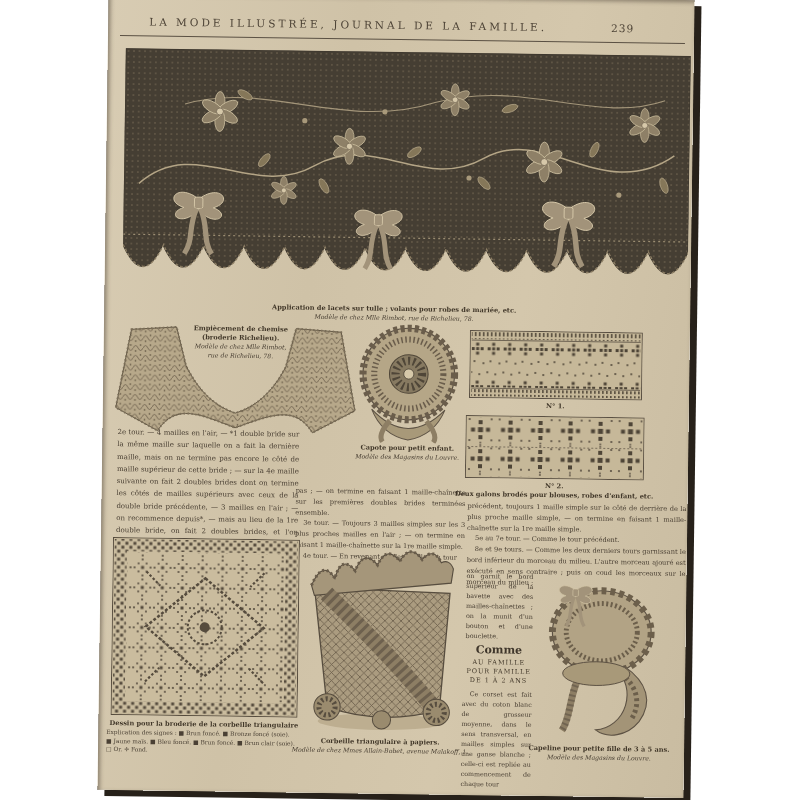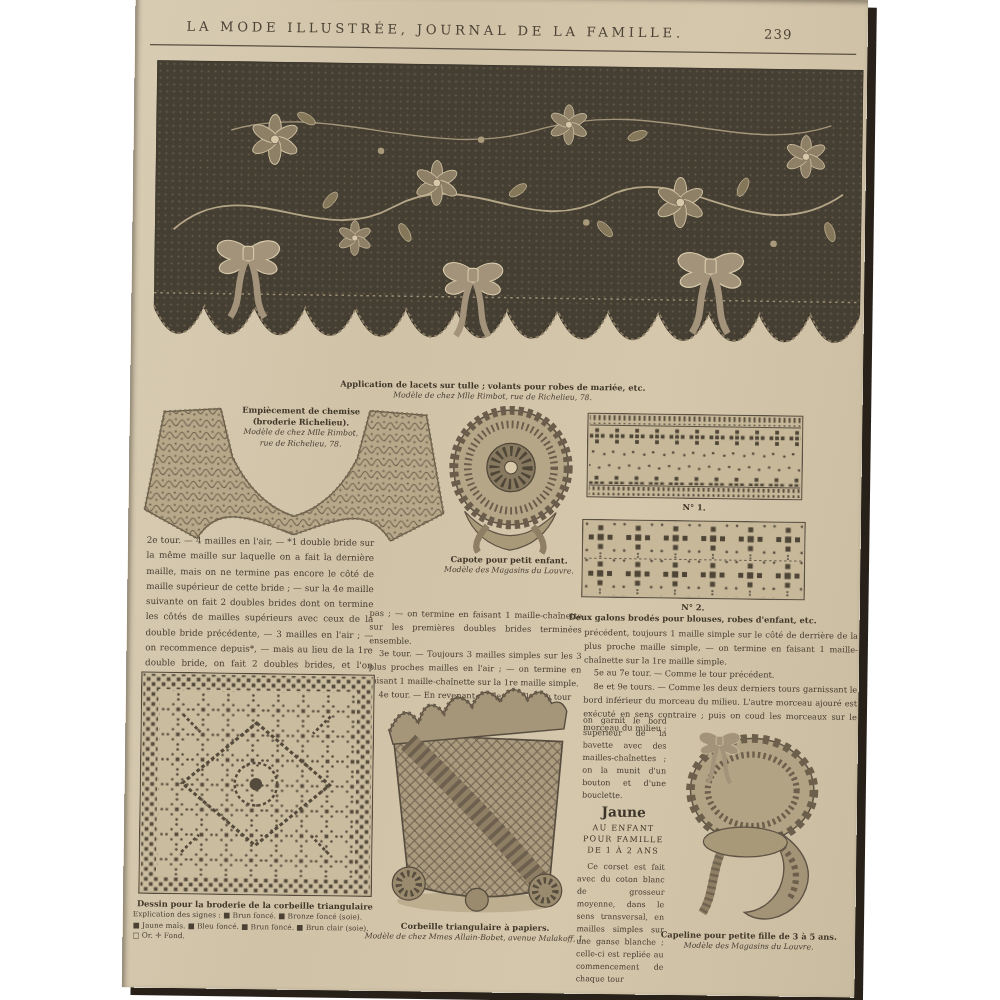--- a/index.html
+++ b/index.html
@@ -210,23 +210,23 @@
     <p class="indent">3e tour. — Toujours 3 mailles simples sur les 3 plus proches mailles en l'air ; — on termine en faisant 1 maille-chaînette sur la 1re maille simple.</p>
     <p class="indent">4e tour. — En revenant sur les mailles du tour</p>
   </div>
   <div class="abs body-s" style="left:366px;top:504px;width:219px;">
     <p>précédent, toujours 1 maille simple sur le côté de derrière de la plus proche maille simple, — on termine en faisant 1 maille-chaînette sur la 1re maille simple.</p>
     <p class="indent">5e au 7e tour. — Comme le tour précédent.</p>
     <p class="indent">8e et 9e tours. — Comme les deux derniers tours garnissant le bord inférieur du morceau du milieu. L'autre morceau ajouré est exécuté en sens contraire ; puis on coud les morceaux sur le morceau du milieu ;</p>
   </div>
   <div class="abs body-s" style="left:366px;top:574px;width:67px;font-size:6.4px;line-height:10px;">on garnit le bord supérieur de la bavette avec des mailles-chaînettes ; on la munit d'un bouton et d'une bouclette.</div>
 
-  <div class="abs corset-title ctr" style="left:366px;top:646px;width:67px;">Jaune</div>
+  <div class="abs corset-title ctr" style="left:366px;top:646px;width:67px;">Comme</div>
   <div class="abs ctr" style="left:366px;top:661px;width:67px;">
-    <div class="smallcaps">AU ENFANT</div>
+    <div class="smallcaps">AU FAMILLE</div>
     <div class="smallcaps">POUR FAMILLE</div>
     <div class="smallcaps">DE 1 À 2 ANS</div>
   </div>
   <div class="abs body-s indent" style="left:363px;top:692px;width:70px;font-size:6.3px;line-height:10px;">Ce corset est fait avec du coton blanc de grosseur moyenne, dans le sens transversal, en mailles simples sur une ganse blanche ; celle-ci est repliée au commencement de chaque tour</div>
 
   <svg class="abs" style="left:12px;top:545px;" width="187" height="178" viewBox="0 0 187 178">
     <rect x="0.5" y="0.5" width="186" height="177" fill="#cabc9e" stroke="#554b3d"></rect>
     <rect x="2" y="2" width="183" height="12" fill="url(#ptBorder)"></rect>
     <rect x="2" y="164" width="183" height="12" fill="url(#ptBorder)"></rect>
     <rect x="2" y="2" width="12" height="174" fill="url(#ptBorder)"></rect>

